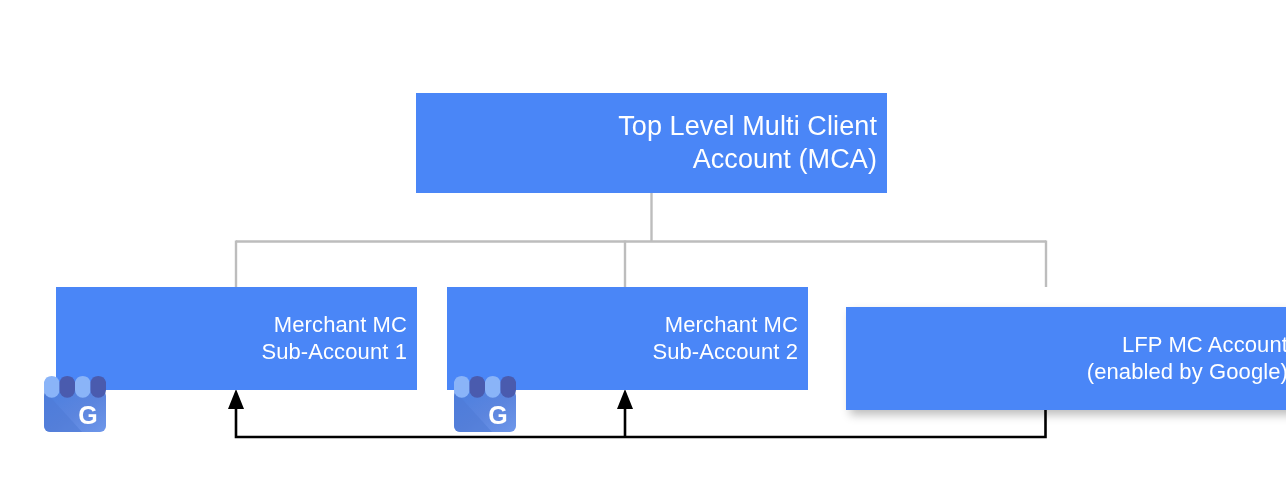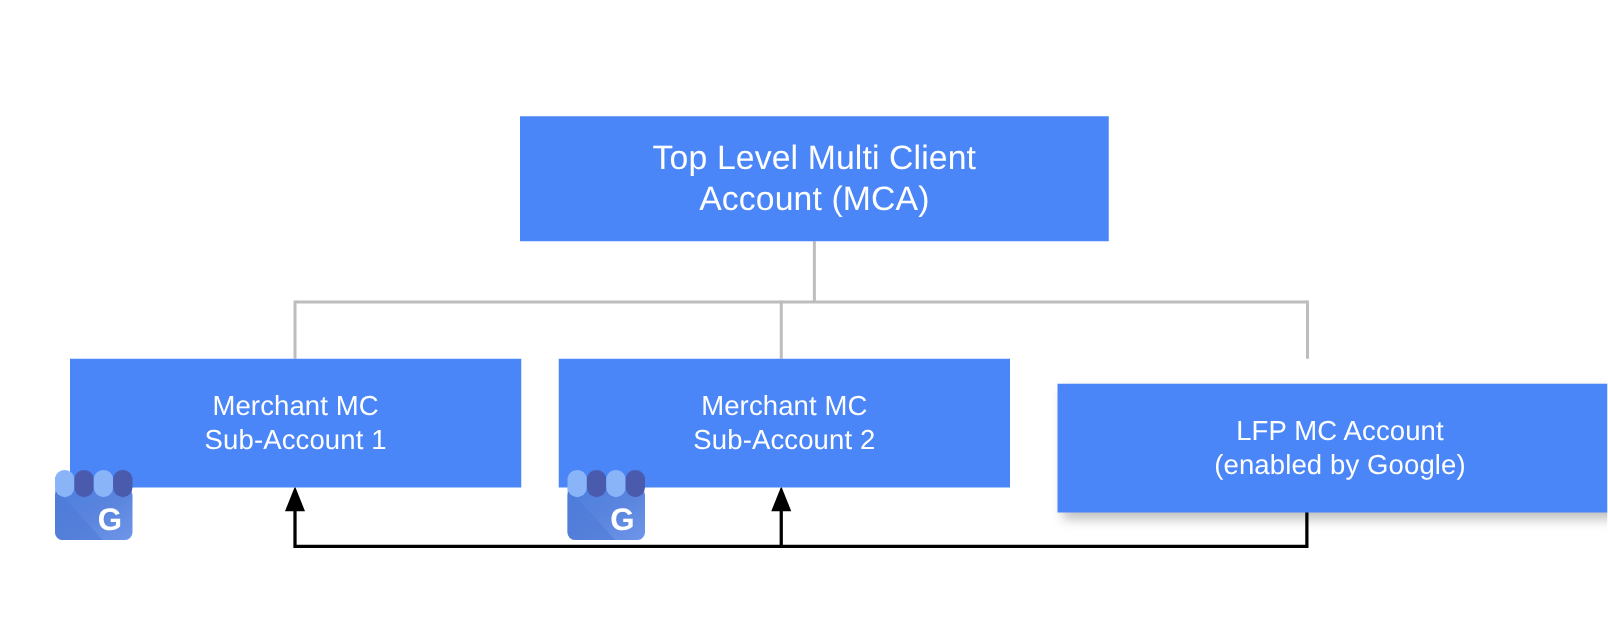--- a/index.html
+++ b/index.html
@@ -37,20 +37,21 @@
     color: #ffffff;
     line-height: 1.22;
     letter-spacing: 0.1px;
   }
   .node .node-label {
     display: block;
     width: 100%;
     white-space: pre-line;
     padding: 0 10px;
     box-sizing: border-box;
+    text-align: right;
   }
   #node-mca {
     left: 416px;
     top: 93px;
     width: 471px;
     height: 100px;
     font-size: 27px;
   }
   #node-sub1 {
     left: 56px;

